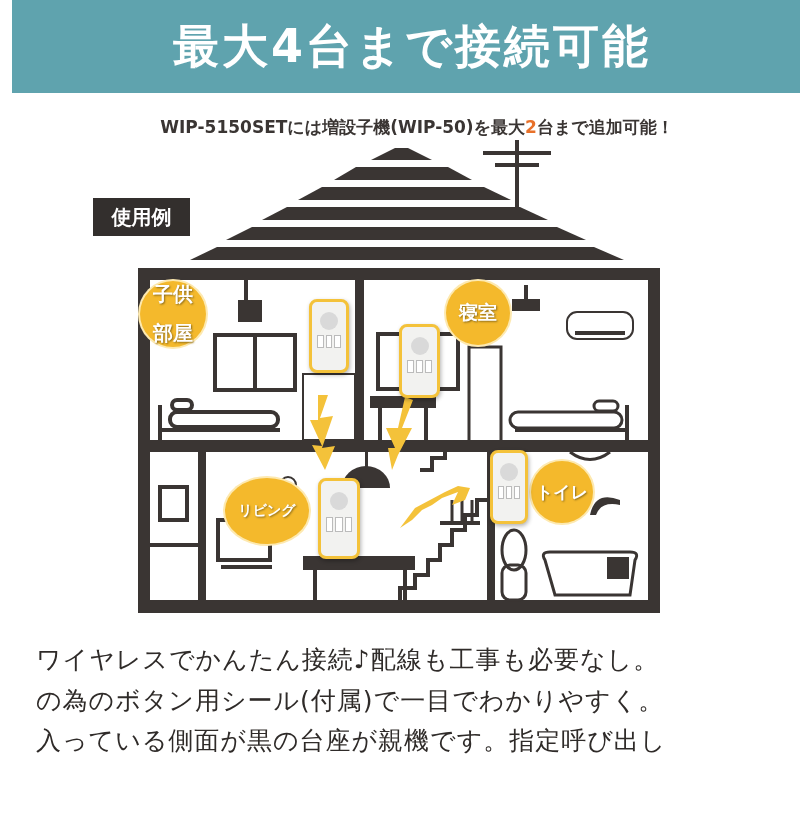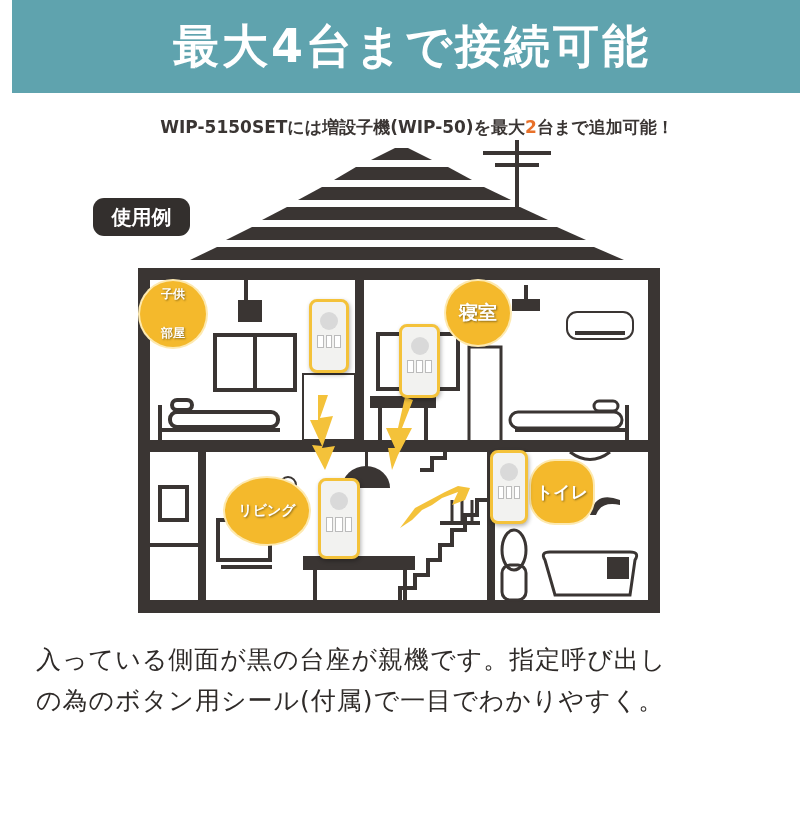--- a/index.html
+++ b/index.html
@@ -1,21 +1,21 @@
 <!DOCTYPE html>
 <html><head>
 <meta charset="utf-8">
 <style>
   html,body{margin:0;padding:0;background:#fff;}
   body{width:800px;height:818px;position:relative;overflow:hidden;font-family:"DejaVu Sans",sans-serif;}
   .banner{position:absolute;left:0;top:0;width:800px;height:93px;background:#5fa3ae;display:flex;align-items:center;justify-content:center;margin-left:12px;}
   .banner-title{color:#fff;font-size:46px;font-weight:bold;letter-spacing:3px;}
   .subtitle{position:absolute;left:0;top:116px;width:800px;text-align:center;font-size:17px;font-weight:bold;color:#3a3533;margin-left:17px;}
   .subtitle .hl{color:#e8712a;}
-  .usage-tag{position:absolute;left:93px;top:198px;width:97px;height:38px;background:#332f2d;color:#fff;font-size:20px;font-weight:bold;display:flex;align-items:center;justify-content:center;border-radius:11px;}
+  .usage-tag{position:absolute;left:93px;top:198px;width:97px;height:38px;background:#332f2d;color:#fff;font-size:20px;font-weight:bold;display:flex;align-items:center;justify-content:center;}
   svg.house{position:absolute;left:0;top:0;}
   .room-label{position:absolute;border-radius:50%;background:#f4b92c;color:#fff;font-weight:bold;display:flex;align-items:center;justify-content:center;text-align:center;text-shadow:1px 1px 2px #8a6a1a;box-shadow:0 0 0 2px #fde9b0;}
   .device{position:absolute;background:#f2f2f0;border:3px solid #f4c23a;border-radius:8px;box-shadow:1px 2px 4px rgba(0,0,0,.3);}
   .device .spk{position:absolute;left:50%;top:14%;width:18px;height:18px;margin-left:-9px;border-radius:50%;background:#d9d9d9;}
   .device .btns{position:absolute;left:15%;top:48%;width:70%;height:20%;display:grid;grid-template-columns:1fr 1fr 1fr;gap:2px;}
   .device .btns span{background:#fff;border:1px solid #bbb;}
   .desc{position:absolute;left:36px;top:640px;width:740px;font-size:25px;line-height:40.5px;color:#2f2b29;letter-spacing:1px;}
   .desc .em{color:#2a8a96;font-weight:bold;}
 </style>
 </head>
@@ -124,31 +124,31 @@
 
   <g fill="#f4c23a">
     <polygon points="318,395 328,395 320,418 333,416 322,448 335,446 325,470 312,445 322,446 310,420 318,420"></polygon>
     <polygon points="405,397 413,400 402,428 412,428 398,455 392,470 388,448 395,448 386,428 398,428"></polygon>
     <polygon points="470,488 465,500 452,505 458,492 442,498 432,505 422,510 412,520 400,528 415,508 430,500 445,492 458,486"></polygon>
   </g>
 </svg>
 
 <div class="usage-tag">使用例</div>
 
-<div class="room-label" style="left:140px;top:281px;width:66px;height:66px;font-size:12px;line-height:19px;flex-direction:column;gap:20px;">
+<div class="room-label" style="left:140px;top:281px;width:66px;height:66px;font-size:20px;line-height:19px;flex-direction:column;gap:20px;">
   <span>子供</span>
   <span>部屋</span>
 </div>
 <div class="room-label" style="left:446px;top:281px;width:64px;height:64px;font-size:19px;">
   <span>寝室</span>
 </div>
 <div class="room-label" style="left:225px;top:478px;width:84px;height:66px;font-size:14px;">
   <span>リビング</span>
 </div>
-<div class="room-label" style="left:531px;top:461px;width:62px;height:62px;font-size:17px;border-radius:24px;">
+<div class="room-label" style="left:531px;top:461px;width:62px;height:62px;font-size:17px;">
   <span>トイレ</span>
 </div>
 
 <div class="device" style="left:309px;top:299px;width:34px;height:68px;">
   <div class="spk"></div>
   <div class="btns">
       <span></span>
       <span></span>
       <span></span>
     </div>
@@ -172,15 +172,16 @@
 <div class="device" style="left:490px;top:450px;width:32px;height:68px;">
   <div class="spk"></div>
   <div class="btns">
       <span></span>
       <span></span>
       <span></span>
     </div>
 </div>
 
 <div class="desc">
+  <div>ワイヤレスでかんたん接続♪配線も工事も必要なし。</div>
+  <div>の為のボタン用シール(付属)で一目でわかりやすく。</div>
   <div>入っている側面が黒の台座が親機です。指定呼び出し</div>
-  <div>の為のボタン用シール(付属)で一目でわかりやすく。</div>
 </div>
 
 </body></html>

